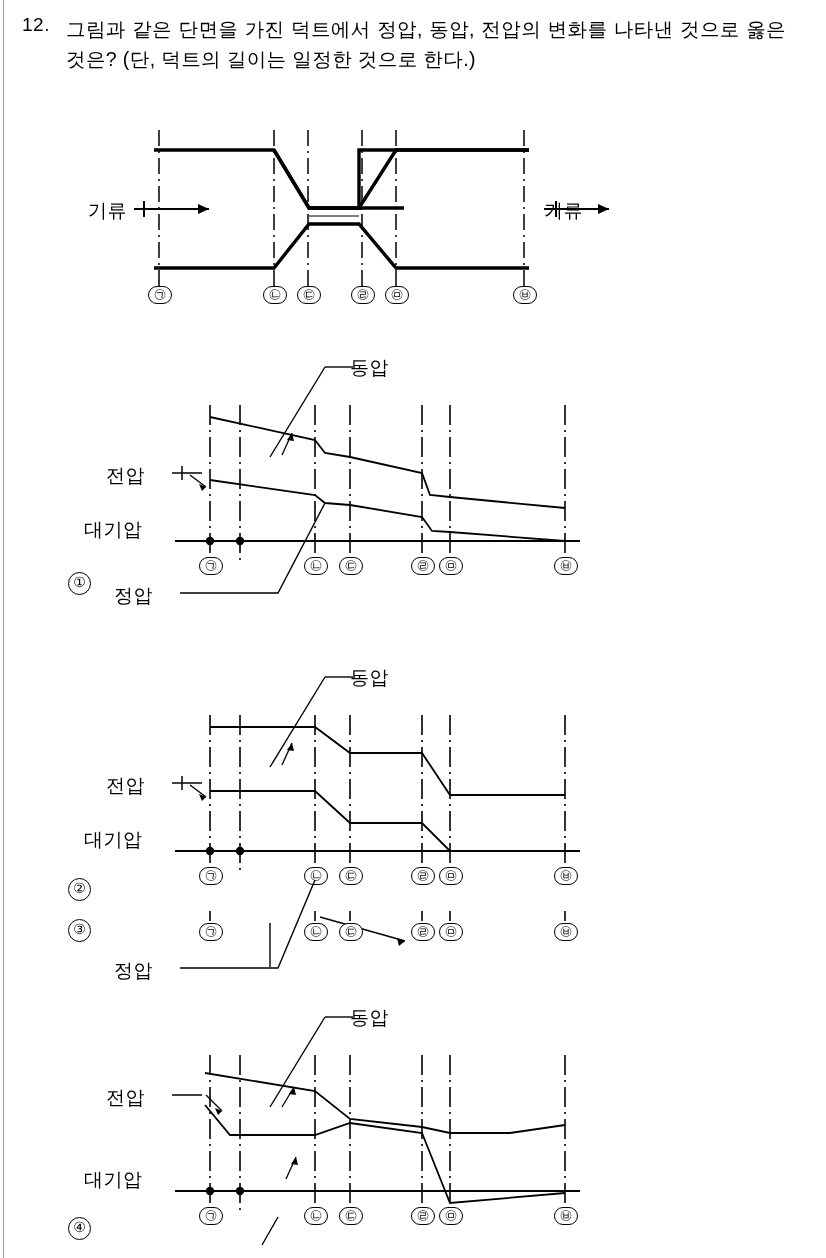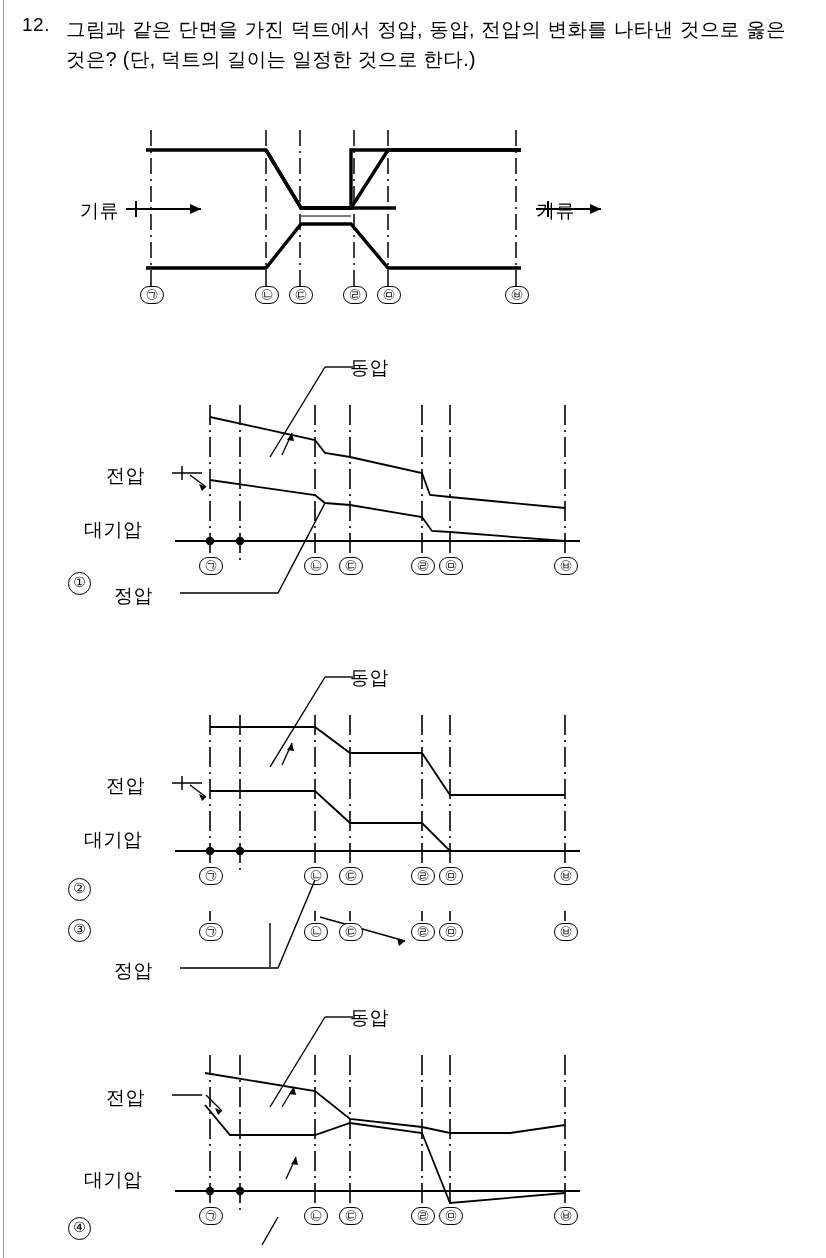--- a/index.html
+++ b/index.html
@@ -93,21 +93,21 @@
 
 <div class="page">
 
   <div class="margin-rule"></div>
 
   <div class="question-block">
     <div class="q-number">12.</div>
     <div class="q-text">그림과 같은 단면을 가진 덕트에서 정압, 동압, 전압의 변화를 나타낸 것으로 옳은 것은? (단, 덕트의 길이는 일정한 것으로 한다.)</div>
   </div>
 
-  <div class="fig" style="left:96px; top:120px; width:640px; height:190px;">
+  <div class="fig" style="left:104px; top:120px; width:640px; height:190px;">
     <svg width="640" height="190" viewBox="0 0 640 190">
 
       <path d="M 50 30 L 170 30 L 205 88 L 255 88 L 255 30 L 425 30" fill="none" stroke="#000" stroke-width="3.4" stroke-linejoin="miter"></path>
 
       <path d="M 170 30 L 205 88 L 258 88" fill="none" stroke="#000" stroke-width="3.4"></path>
 
       <path d="M 205 88 L 300 88 L 300 88" fill="none" stroke="#000" stroke-width="3.4"></path>
 
       <path d="M 255 88 L 292 30 L 425 30" fill="none" stroke="#000" stroke-width="3.4"></path>
 

